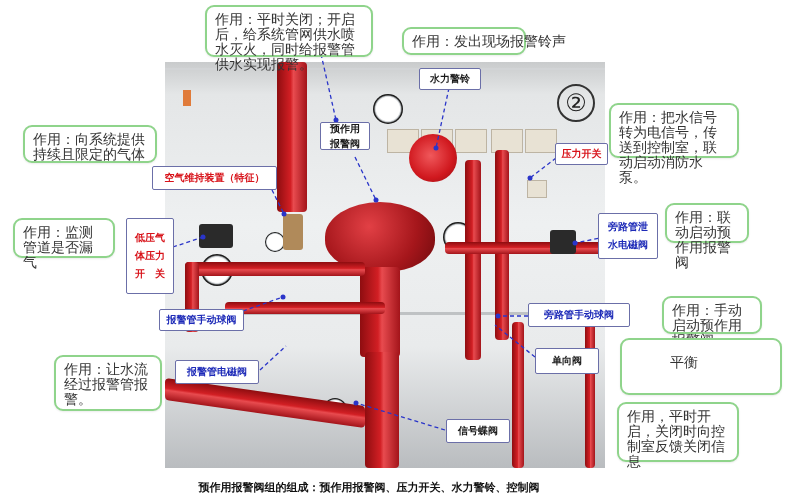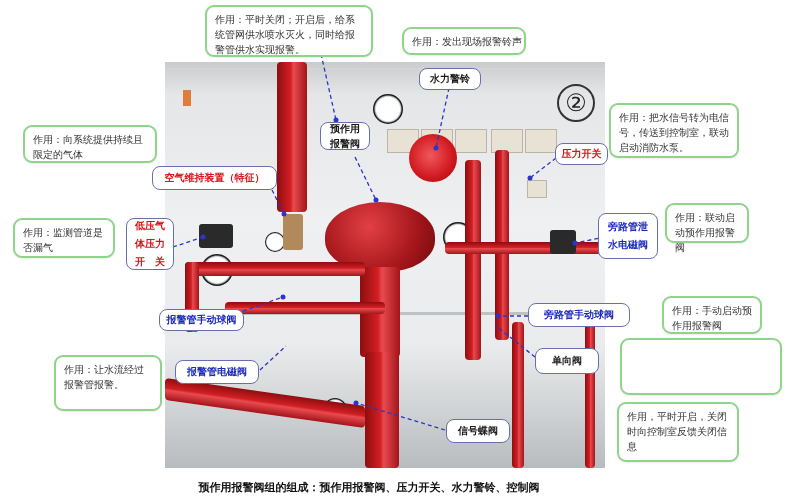--- a/index.html
+++ b/index.html
@@ -11,23 +11,23 @@
   .pipe { position:absolute; background:linear-gradient(90deg,#8e0d10,#d21f24 45%,#e84b4f 55%,#a3141a); border-radius:4px; }
   .hpipe { position:absolute; background:linear-gradient(180deg,#8e0d10,#d21f24 45%,#e84b4f 55%,#a3141a); border-radius:4px; }
   .valve-body { position:absolute; background:radial-gradient(circle at 40% 35%,#e24045,#a5161b 60%,#6e0a0d); border-radius:50% 50% 45% 45%; }
   .bell { position:absolute; border-radius:50%; background:radial-gradient(circle at 45% 45%,#f0585b,#d0181e 60%,#8e0d10); }
   .gauge { position:absolute; border-radius:50%; background:radial-gradient(circle,#ffffff 55%,#cfd3d6 60%,#222 66%,#111 72%); }
   .box-dev { position:absolute; background:#2a2a2a; border-radius:3px; }
   .sw-plate { position:absolute; background:#e8e2d4; border:1px solid #bdb4a3; }
   .circ2 { position:absolute; right:10px; top:22px; width:34px; height:34px; border:2px solid #333; border-radius:50%;
            font:24px "DejaVu Serif", serif; color:#222; text-align:center; line-height:34px; }
   .note { position:absolute; background:#fff; border:2px solid #8fd48b; border-radius:9px;
-          font-size:10px; line-height:15px; color:#333; padding:5px 8px; box-sizing:border-box;
+          font-size:14px; line-height:15px; color:#333; padding:5px 8px; box-sizing:border-box;
           box-shadow:0 1px 2px rgba(0,0,0,0.08); }
-  .lbl { position:absolute; background:#fff; border:1.5px solid #6b6fa8; border-radius:8px;
+  .lbl { position:absolute; background:#fff; border:1.5px solid #6b6fa8; border-radius:2px;
          font-size:10px; font-weight:bold; text-align:center; box-sizing:border-box;
          display:flex; align-items:center; justify-content:center; }
   .lbl.red { color:#d8131a; }
   .lbl.blue { color:#1e2bb8; }
   .lbl.black { color:#1a1a1a; }
   .caption { position:absolute; left:0; width:738px; top:480px; text-align:center;
              font-size:11px; font-weight:bold; color:#111; }
   svg.connectors { position:absolute; left:0; top:0; width:794px; height:500px; pointer-events:none; }
 </style>
 </head>
@@ -106,32 +106,33 @@
 </svg>
 
 <div class="note" style="left:205px;top:5px;width:168px;height:52px;">作用：平时关闭；开启后，给系统管网供水喷水灭火，同时给报警管供水实现报警。</div>
 <div class="note" style="left:402px;top:27px;width:124px;height:28px;white-space:nowrap;">作用：发出现场报警铃声</div>
 <div class="note" style="left:609px;top:103px;width:130px;height:55px;">作用：把水信号转为电信号，传送到控制室，联动启动消防水泵。</div>
 <div class="note" style="left:23px;top:125px;width:134px;height:38px;">作用：向系统提供持续且限定的气体</div>
 <div class="note" style="left:13px;top:218px;width:102px;height:40px;">作用：监测管道是否漏气</div>
 <div class="note" style="left:665px;top:203px;width:84px;height:40px;">作用：联动启动预作用报警阀</div>
 <div class="note" style="left:662px;top:296px;width:100px;height:38px;">作用：手动启动预作用报警阀</div>
 <div class="note" style="left:620px;top:338px;width:162px;height:57px;text-align:left;padding-top:9px;">
+  <div style="padding-left:40px;margin-top:6px;">平衡</div>
 </div>
 <div class="note" style="left:54px;top:355px;width:108px;height:56px;">作用：让水流经过报警管报警。</div>
 <div class="note" style="left:617px;top:402px;width:122px;height:60px;">作用，平时开启，关闭时向控制室反馈关闭信息</div>
 
 <div class="lbl black" style="left:419px;top:68px;width:62px;height:22px;">水力警铃</div>
 <div class="lbl black" style="left:320px;top:122px;width:50px;height:28px;flex-direction:column;line-height:15px;">
   <span>预作用</span>
   <span>报警阀</span>
 </div>
 <div class="lbl red" style="left:152px;top:166px;width:125px;height:24px;">空气维持装置（特征）</div>
 <div class="lbl red" style="left:555px;top:143px;width:53px;height:22px;">压力开关</div>
-<div class="lbl red" style="left:126px;top:218px;width:48px;height:52px;flex-direction:column;line-height:18px;">
+<div class="lbl red" style="left:126px;top:218px;width:48px;height:76px;flex-direction:column;line-height:18px;">
   <span>低压气</span>
   <span>体压力</span>
   <span>开　关</span>
 </div>
 <div class="lbl blue" style="left:598px;top:213px;width:60px;height:46px;flex-direction:column;line-height:18px;">
   <span>旁路管泄</span>
   <span>水电磁阀</span>
 </div>
 <div class="lbl blue" style="left:159px;top:309px;width:85px;height:22px;">报警管手动球阀</div>
 <div class="lbl blue" style="left:528px;top:303px;width:102px;height:24px;">旁路管手动球阀</div>

